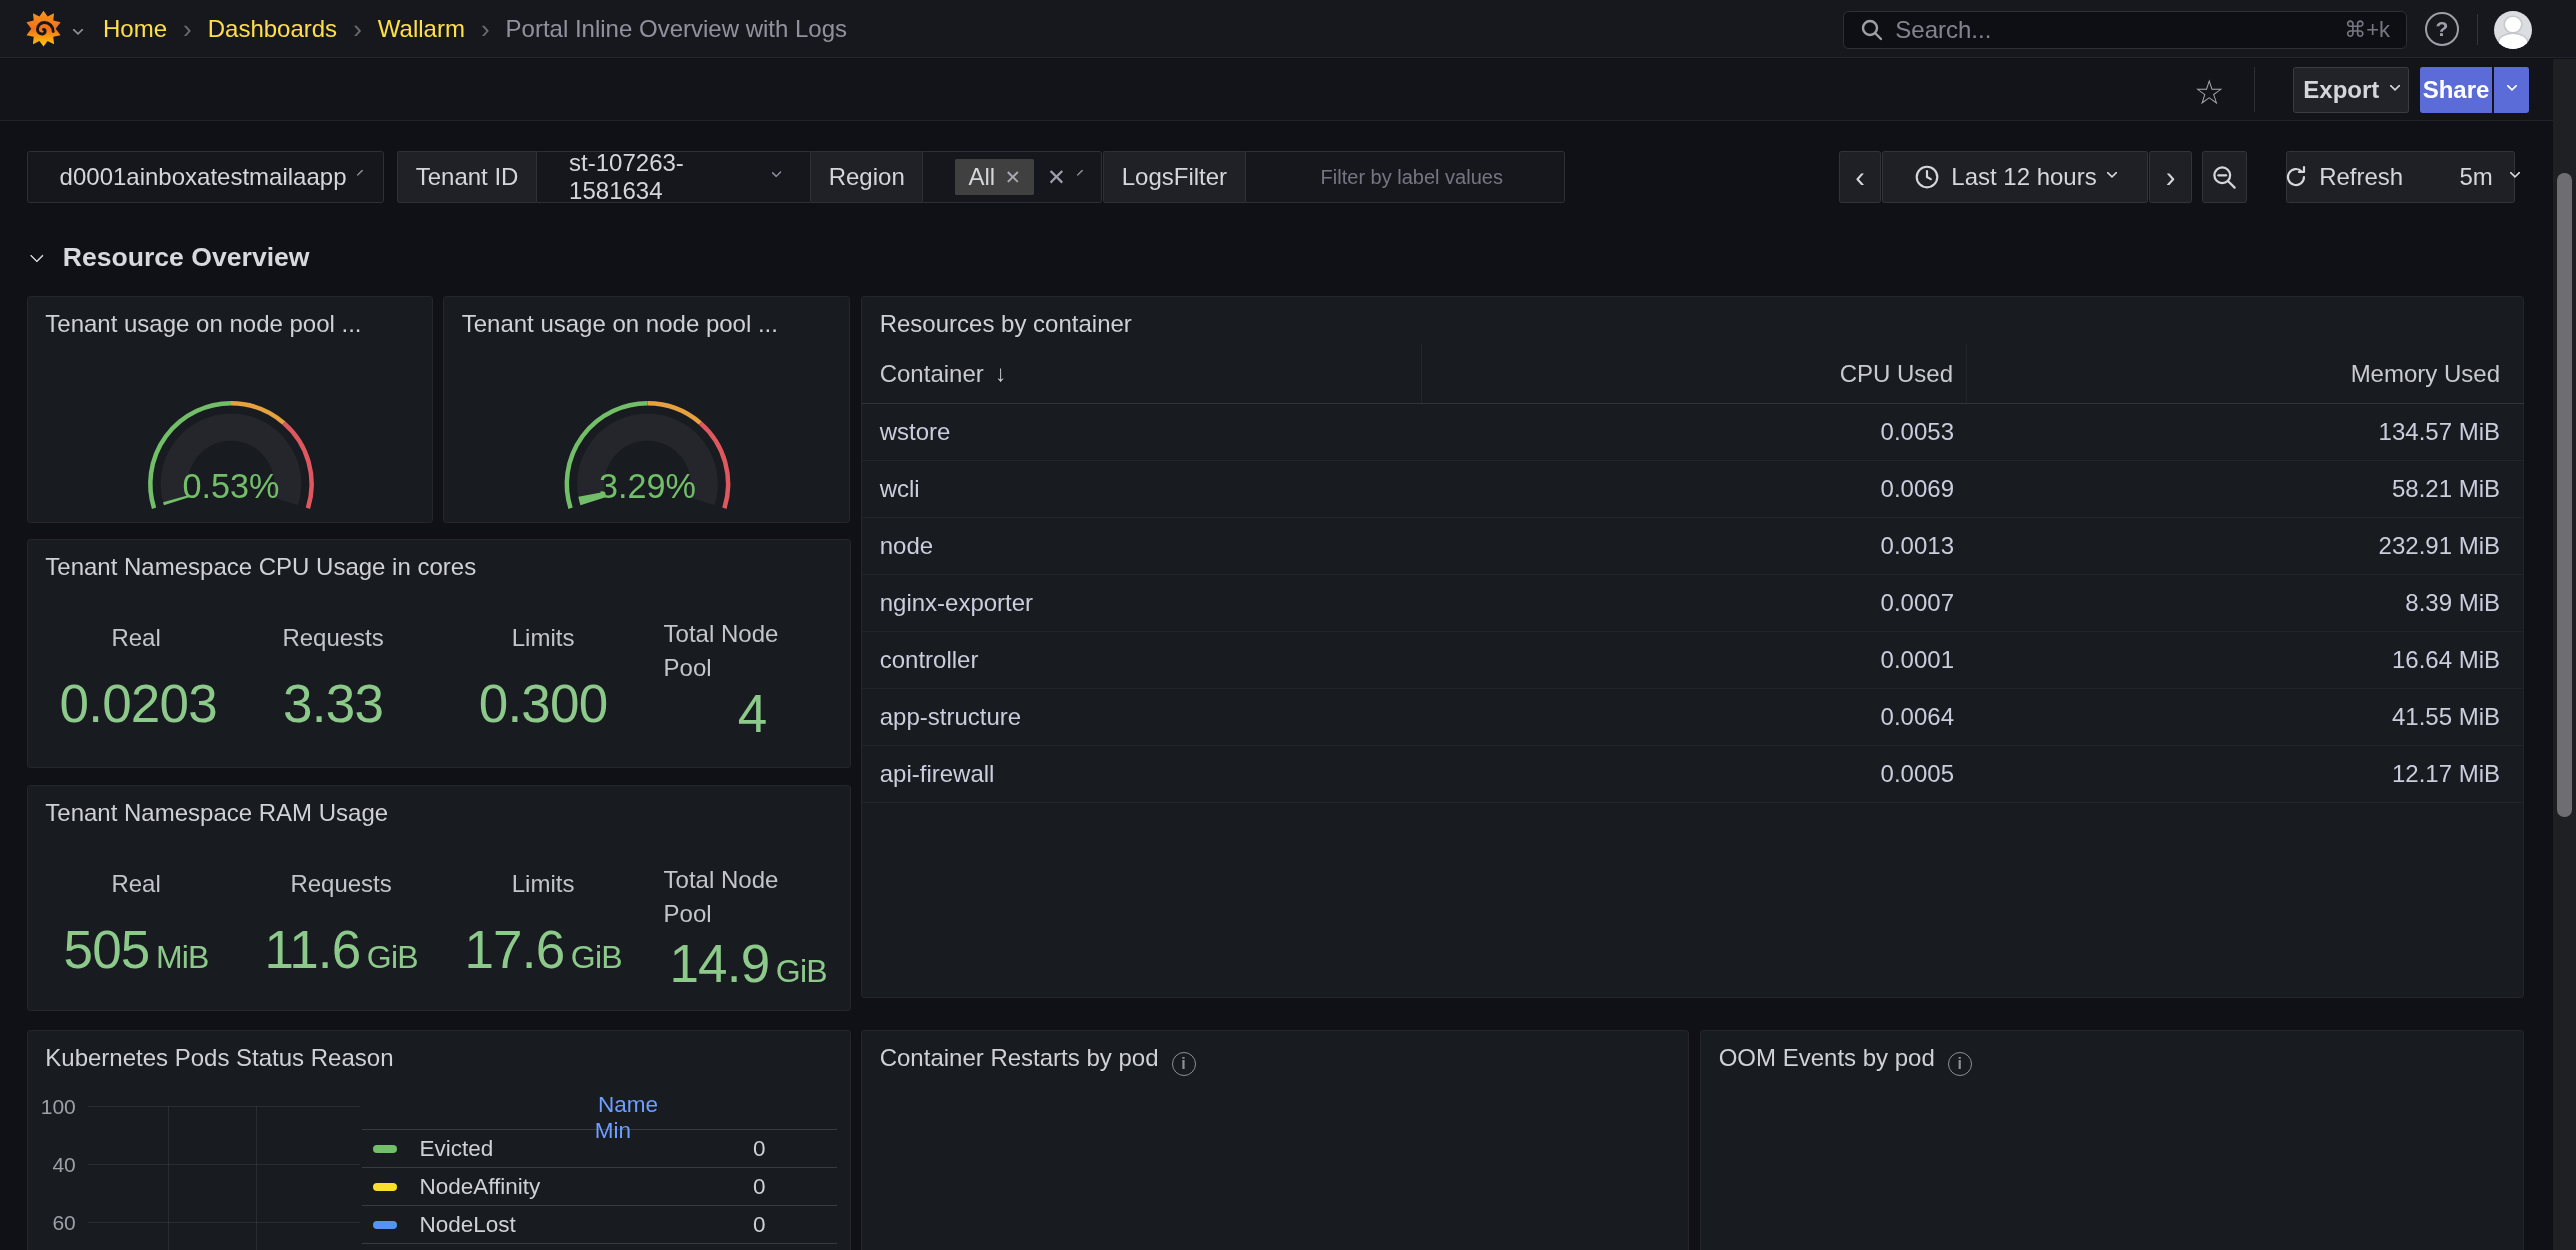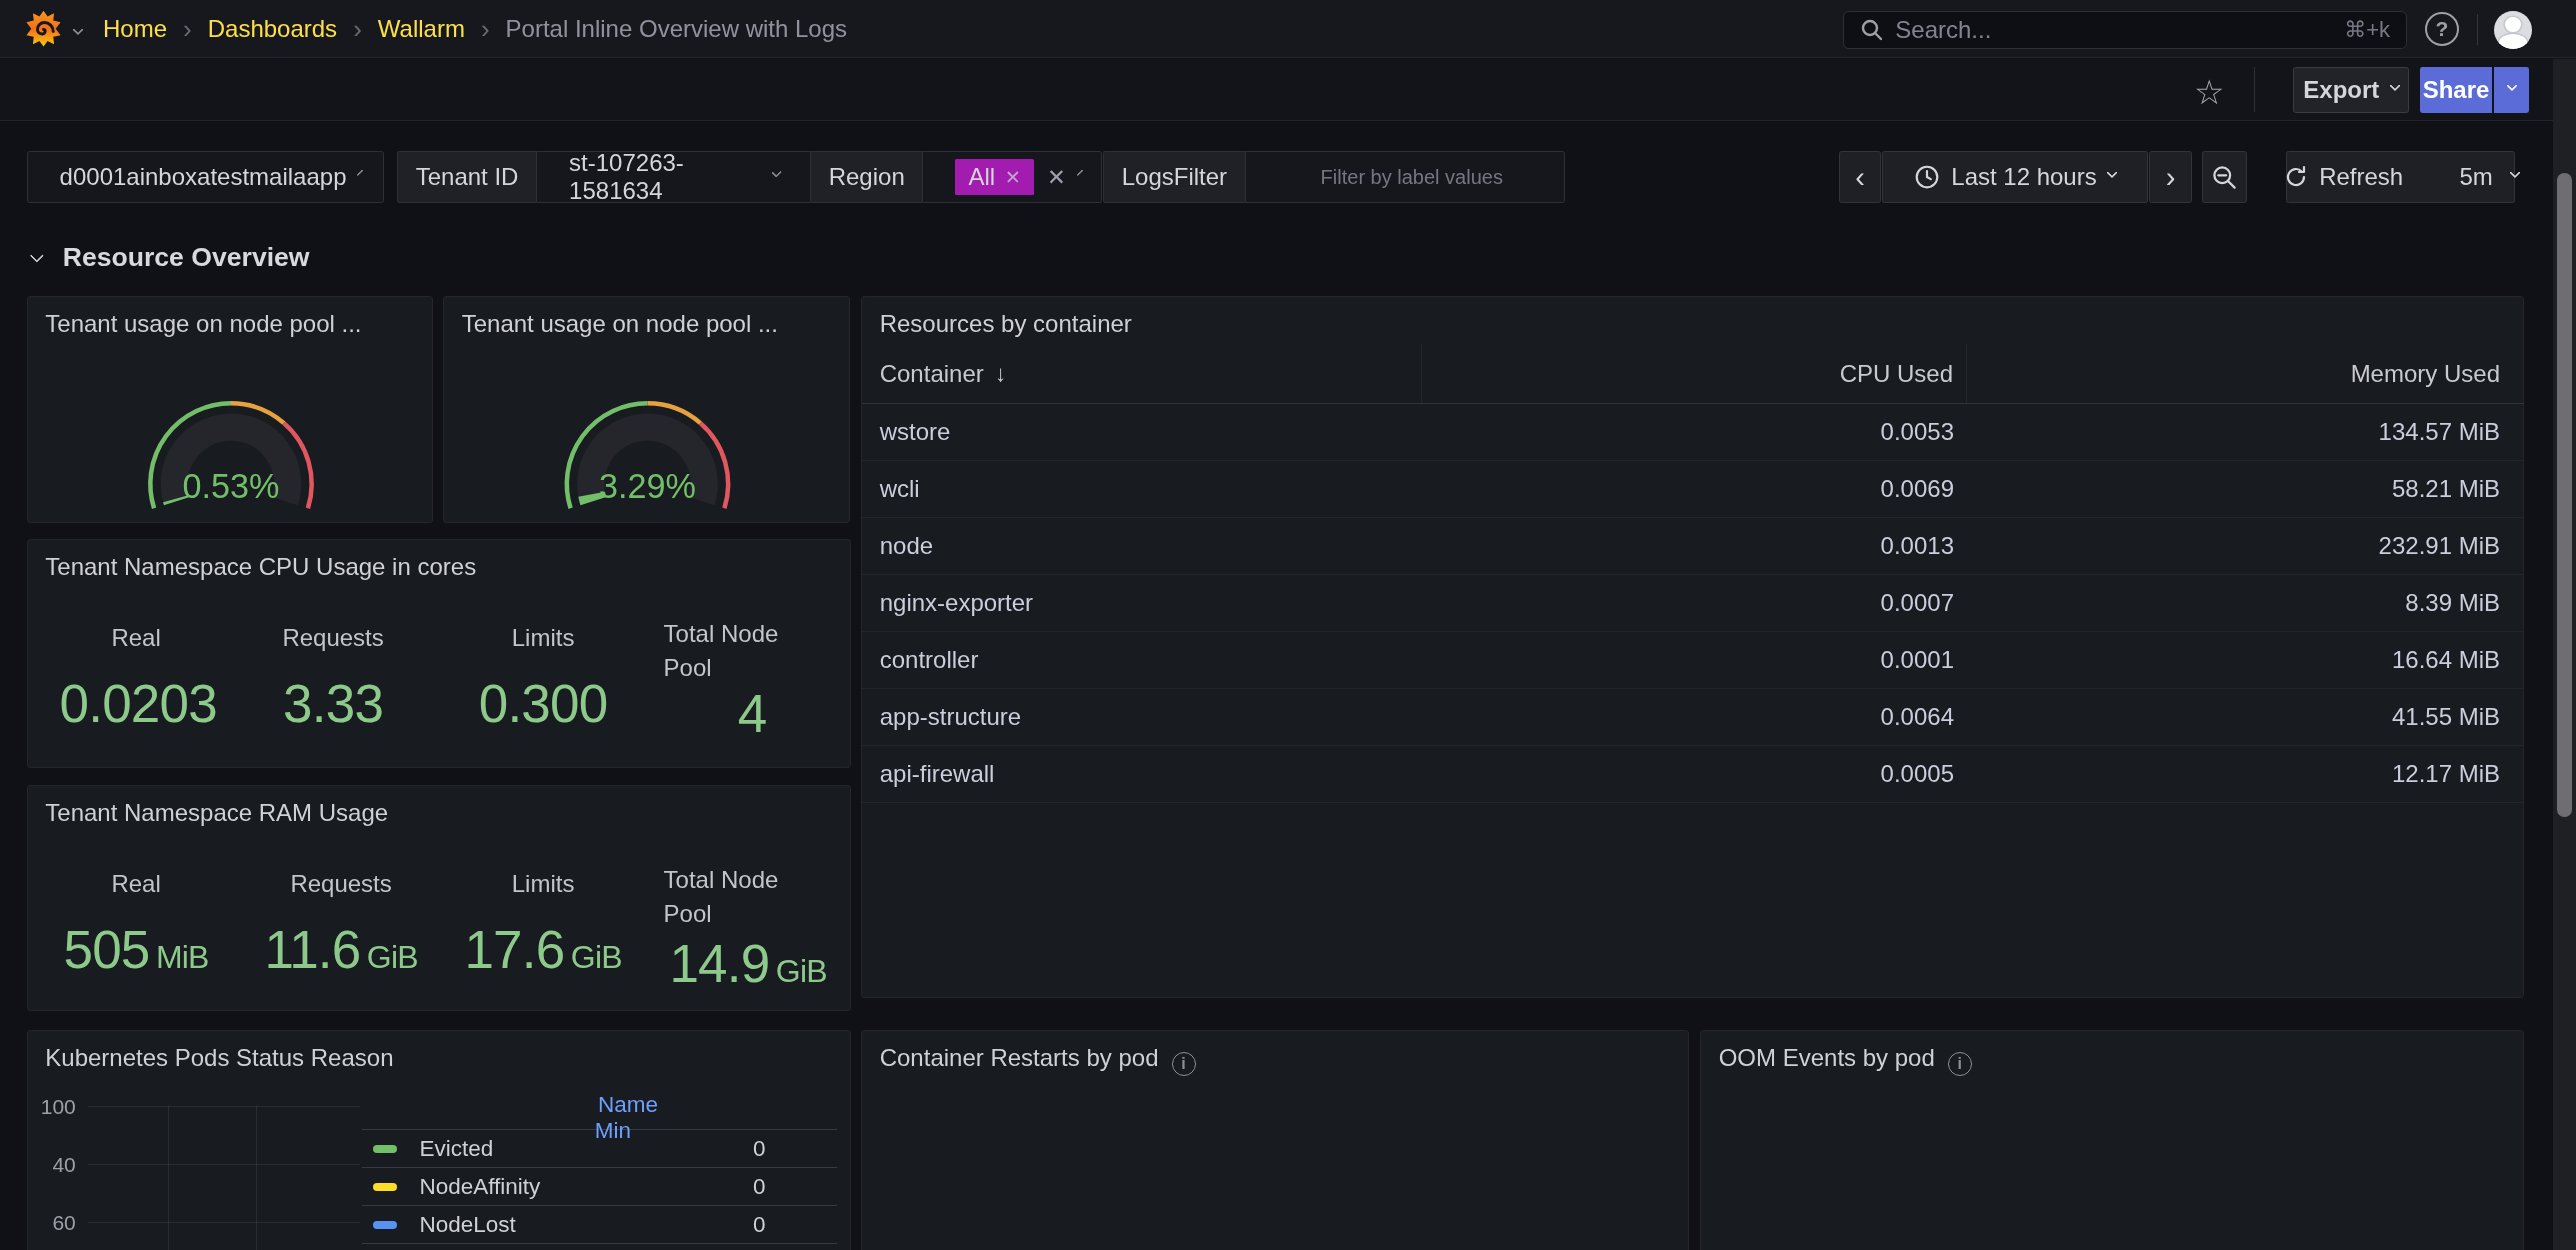--- a/index.html
+++ b/index.html
@@ -56,21 +56,21 @@
     background:#5B6CD9; border-radius:0 2.4px 2.4px 0; display:flex; align-items:center;
     justify-content:center; color:#fff; cursor:pointer; }
 
   
   .fgroup { position:absolute; top:151px; height:52px; display:flex; font-size:24px; }
   .flabel { background:#1F2127; border:0.8px solid #2E3037; border-right:none;
     display:flex; align-items:center; padding:0 17.7px; color:#D5D6DA; border-radius:2.4px 0 0 2.4px; }
   .fvalue { background:#16171D; border:0.8px solid #2E3037; display:flex; align-items:center;
     padding:0 32px; gap:13px; border-radius:0 2.4px 2.4px 0; cursor:pointer; }
   .fvalue.rounded { border-radius:2.4px; }
-  .fchip { background:#a21caf; border-radius:1.6px; padding:4px 13px; display:flex;
+  .fchip { background:#404040; border-radius:1.6px; padding:4px 13px; display:flex;
     align-items:center; gap:9.7px; color:#D5D6DA; }
   .xicon { color:rgba(204,204,220,.75); font-size:22.5px; }
   .tbtn { position:absolute; top:151px; height:52px; background:#1E2025;
     border:0.8px solid #33343B; display:flex; align-items:center; justify-content:center;
     gap:11.3px; font-size:24px; color:#D5D6DA; border-radius:2.4px; cursor:pointer; }
   #logs-input { background:transparent; border:none; outline:none; width:242px;
     font-family:inherit; font-size:20px; color:#e5e5e5;text-align:center; }
   #logs-input::placeholder { color:rgba(204,204,220,.52); }
 
   

